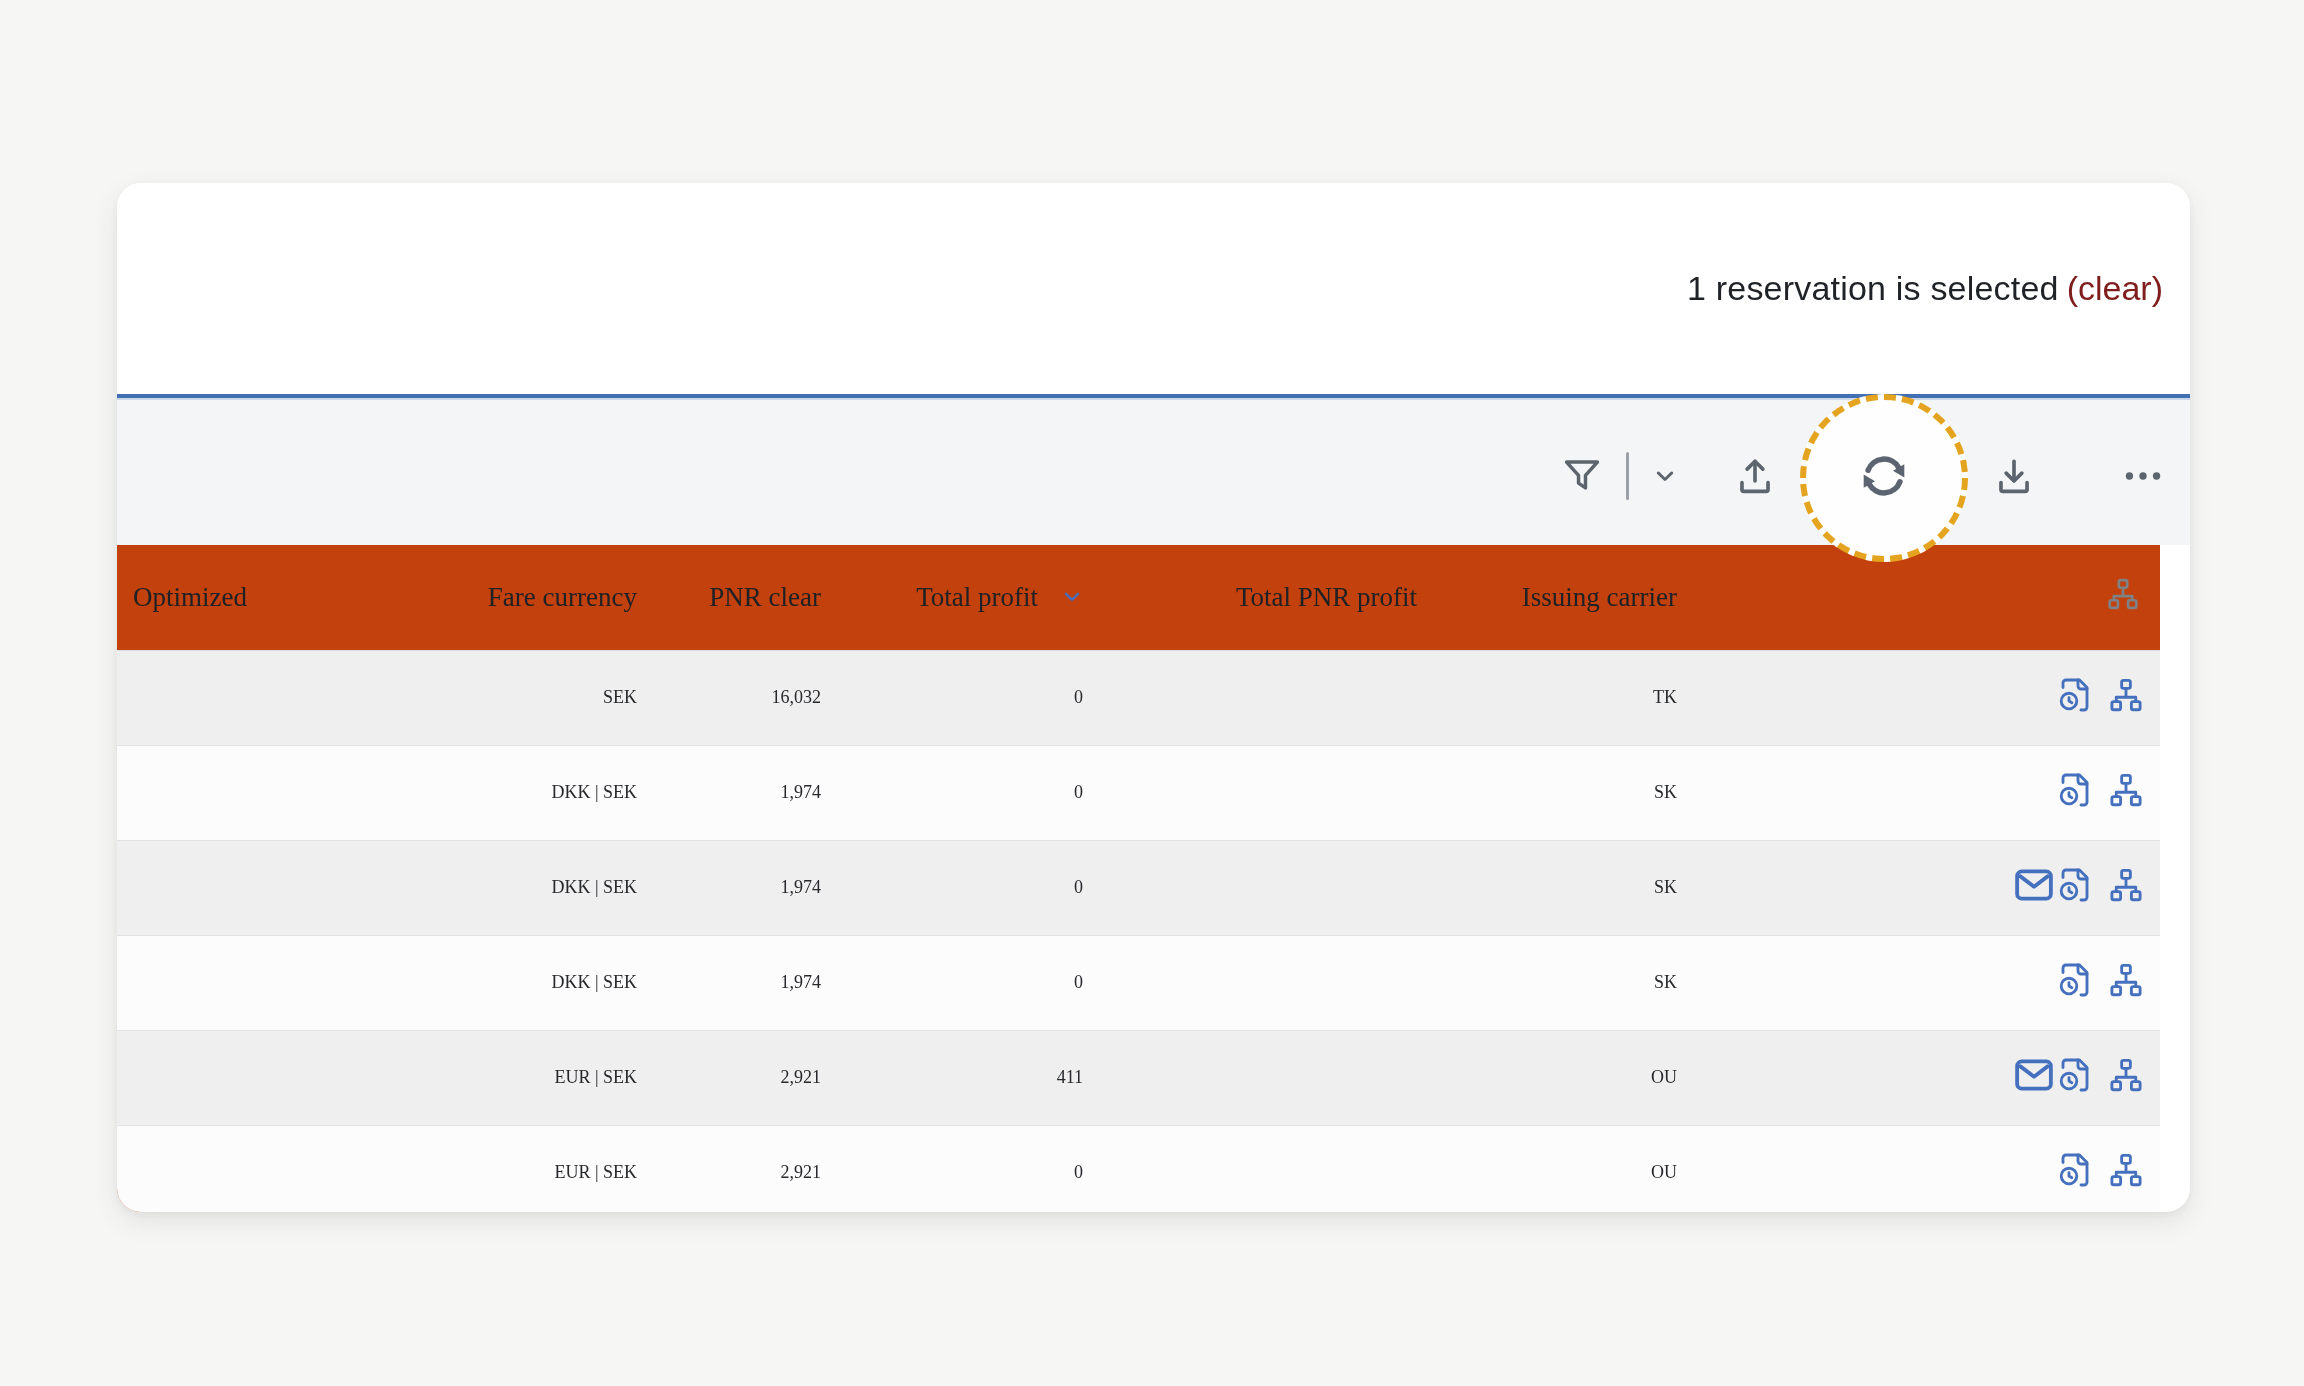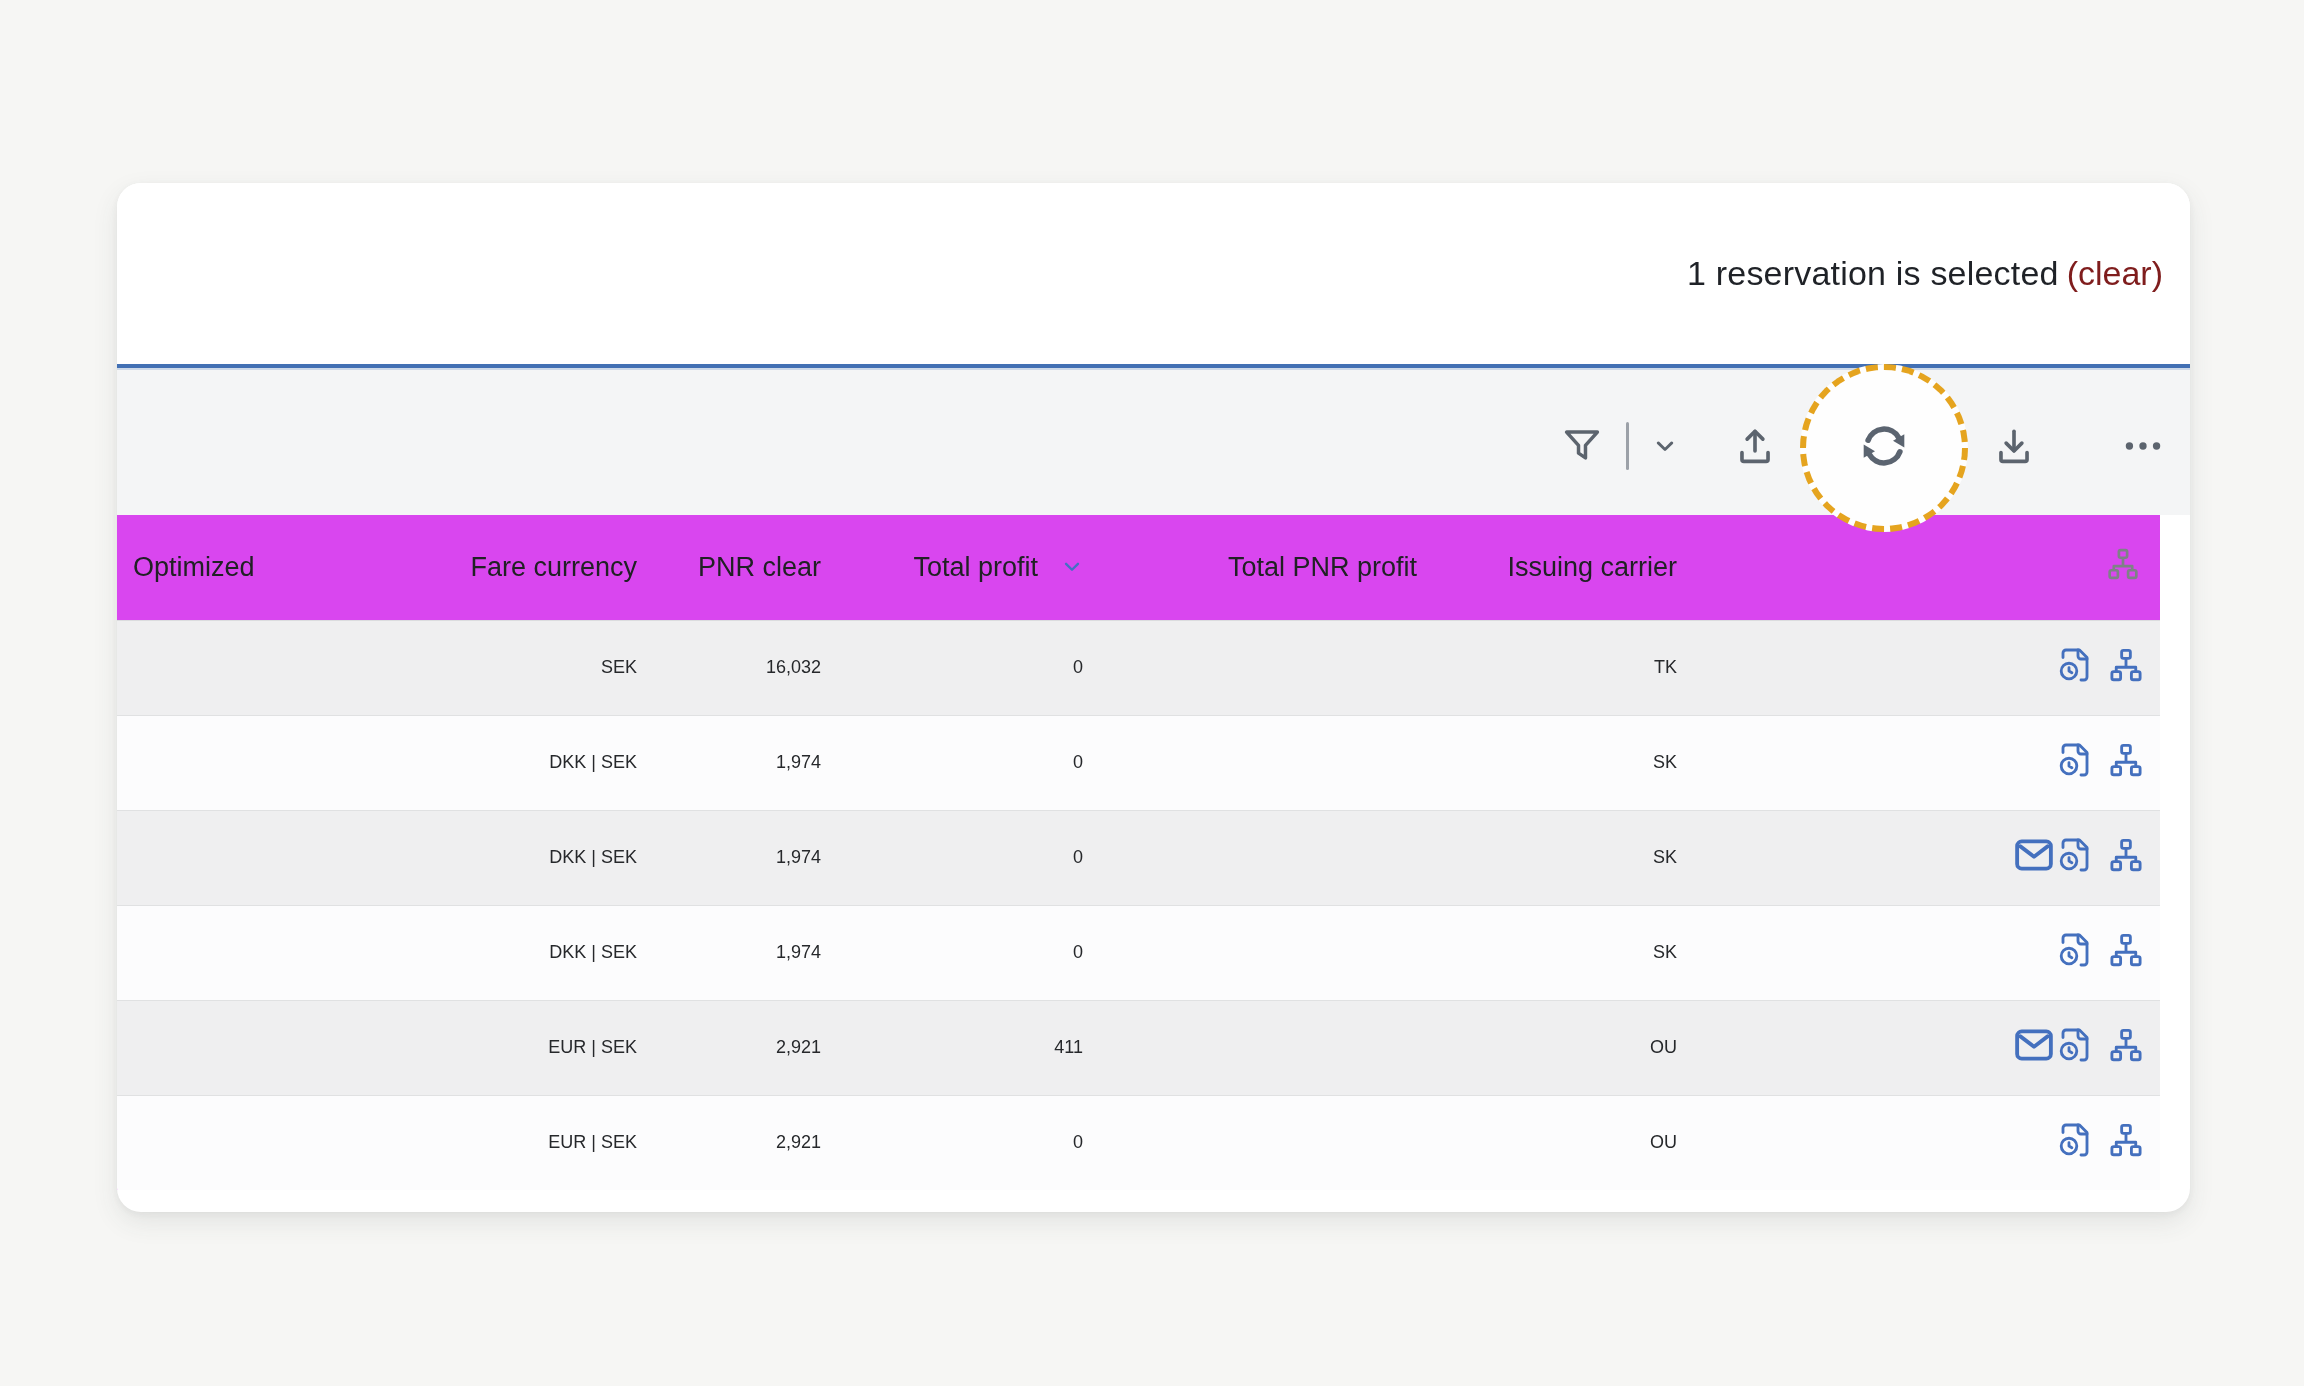--- a/index.html
+++ b/index.html
@@ -8,21 +8,21 @@
 
   .card {
     position:absolute; left:117px; top:183px; width:2073px; height:1029px;
     background:#ffffff; border-radius:24px;
     box-shadow:0 10px 26px rgba(60,64,67,.10), 0 2px 6px rgba(60,64,67,.06);
     overflow:hidden;
   }
 
   
   .selection-bar {
-    height:181px; display:flex; align-items:center; justify-content:flex-end;
+    height:211px; display:flex; align-items:center; justify-content:flex-end;
     padding-right:27px; background:#ffffff;
   }
   .sel-text { font-size:34px; color:#1f2227; letter-spacing:.2px; }
   .clear-link { font-size:34px; color:#7f1d1d; margin-left:8px; cursor:pointer; text-decoration:none; }
 
   .blue-divider { position:relative; z-index:1; height:4px; background:#4270b4; box-shadow:0 2px 0 rgba(66,112,180,.22); }
 
   
   .toolbar { position:relative; height:147px; background:#f4f5f6; }
   .tbtn {
@@ -37,21 +37,21 @@
   .btn-refresh  { left:1739px; width:56px; height:56px; top:50px; }
   .btn-download { left:1875px; }
   .btn-more     { left:2004px; }
 
   .highlight-circle {
     position:absolute; left:1683px; top:-4px; width:168px; height:168px;
     border-radius:50%; background:#fefefe; border:6px dashed #e5a41f; z-index:2;
   }
 
   
-  .grid { position:relative; width:2043px; border-collapse:collapse; table-layout:fixed; background:#d946ef; }
+  .grid { position:relative; width:2043px; border-collapse:collapse; table-layout:fixed; background:#c2410c;font-family:Liberation Serif, serif; }
   .grid th { height:105px; font-weight:400; font-size:27px; color:#202124; border-bottom:1px solid #dbdcde; white-space:nowrap; }
   .grid td { height:95px; font-size:18px; color:#26282b; border-top:1px solid #e0e1e2; white-space:nowrap; overflow:hidden; }
   .grid thead th:first-child, .grid tbody td:first-child { padding-left:16px; }
   tbody tr:nth-child(odd)  td { background:#efeff0; }
   tbody tr:nth-child(even) td { background:#fcfcfd; }
   .al { text-align:left; }
   .ac { text-align:right; }
   .ar { text-align:right; }
   .pad-r-26 { padding-right:26px; }
   .pad-r-14 { padding-right:14px; }

